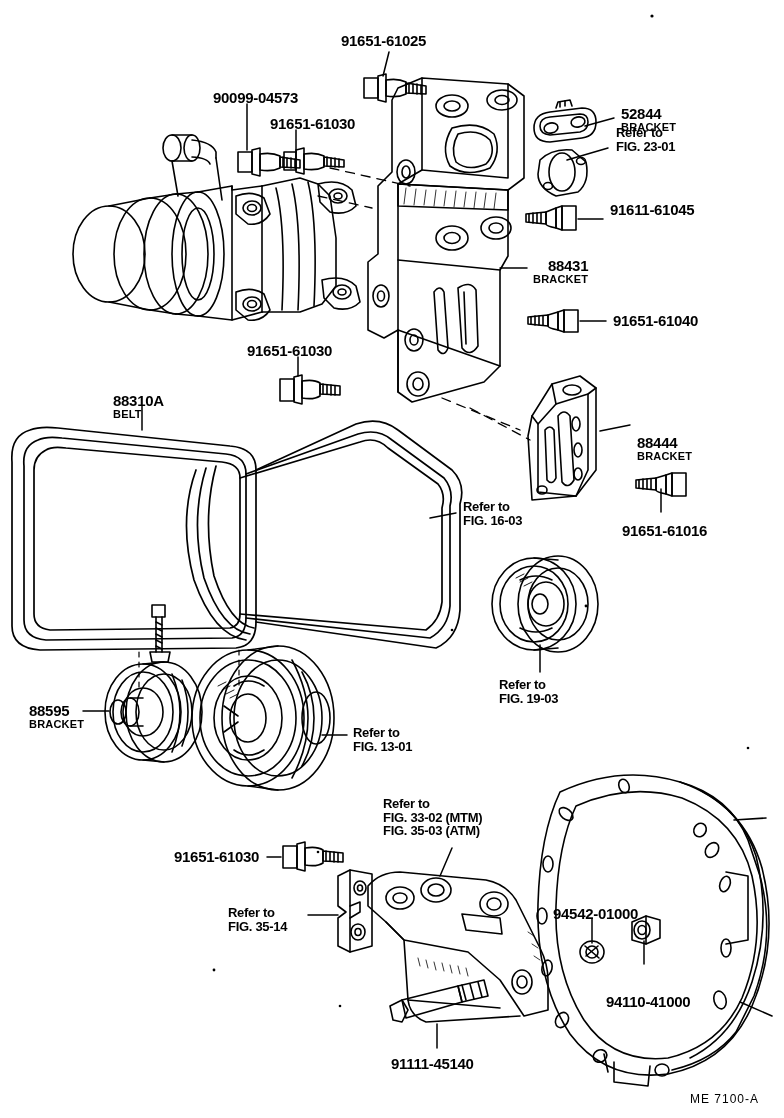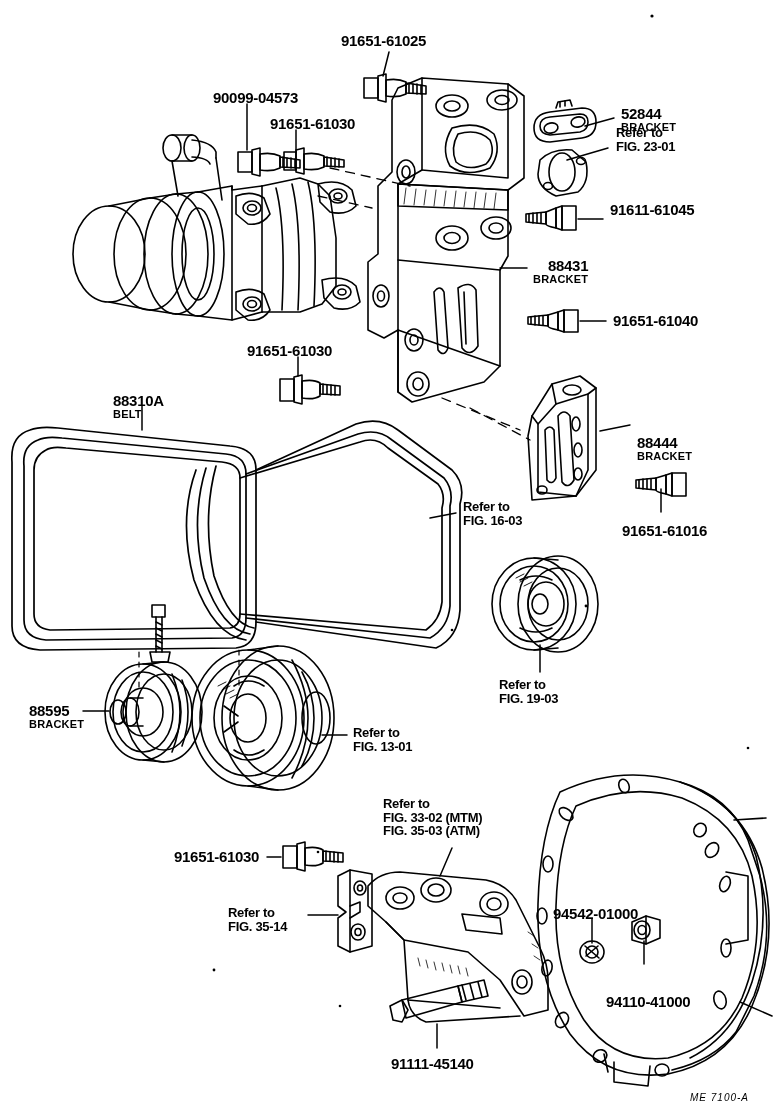--- a/index.html
+++ b/index.html
@@ -5,21 +5,21 @@
   html,body{margin:0;padding:0;background:#fff;}
   body{width:784px;height:1118px;position:relative;overflow:hidden;
        font-family:"Liberation Sans",sans-serif;color:#000;}
   #sheet{position:absolute;inset:0;width:784px;height:872px;padding-left:16px;}
   svg{position:absolute;top:0;left:0;width:784px;height:1118px;}
   .lbl{position:absolute;font-family:"Liberation Sans",sans-serif;
        font-weight:bold;font-size:15px;line-height:1.04;white-space:pre;
        letter-spacing:-0.3px;color:#000;}
   .lbl .sub{display:block;font-size:11px;letter-spacing:0.2px;}
   .lbl.ref{font-size:13px;}
-  .lbl.code{font-size:10px;font-weight:normal;letter-spacing:1px;font-style:italic;}
+  .lbl.code{font-size:12px;font-weight:normal;letter-spacing:1px;}
 </style>
 </head>
 <body>
 
 <div id="sheet">
 
 <svg viewBox="0 0 784 1118">
   <g fill="none" stroke="#000" stroke-width="1.6" stroke-linejoin="round" stroke-linecap="round">
 
     <g stroke-width="1.5">

